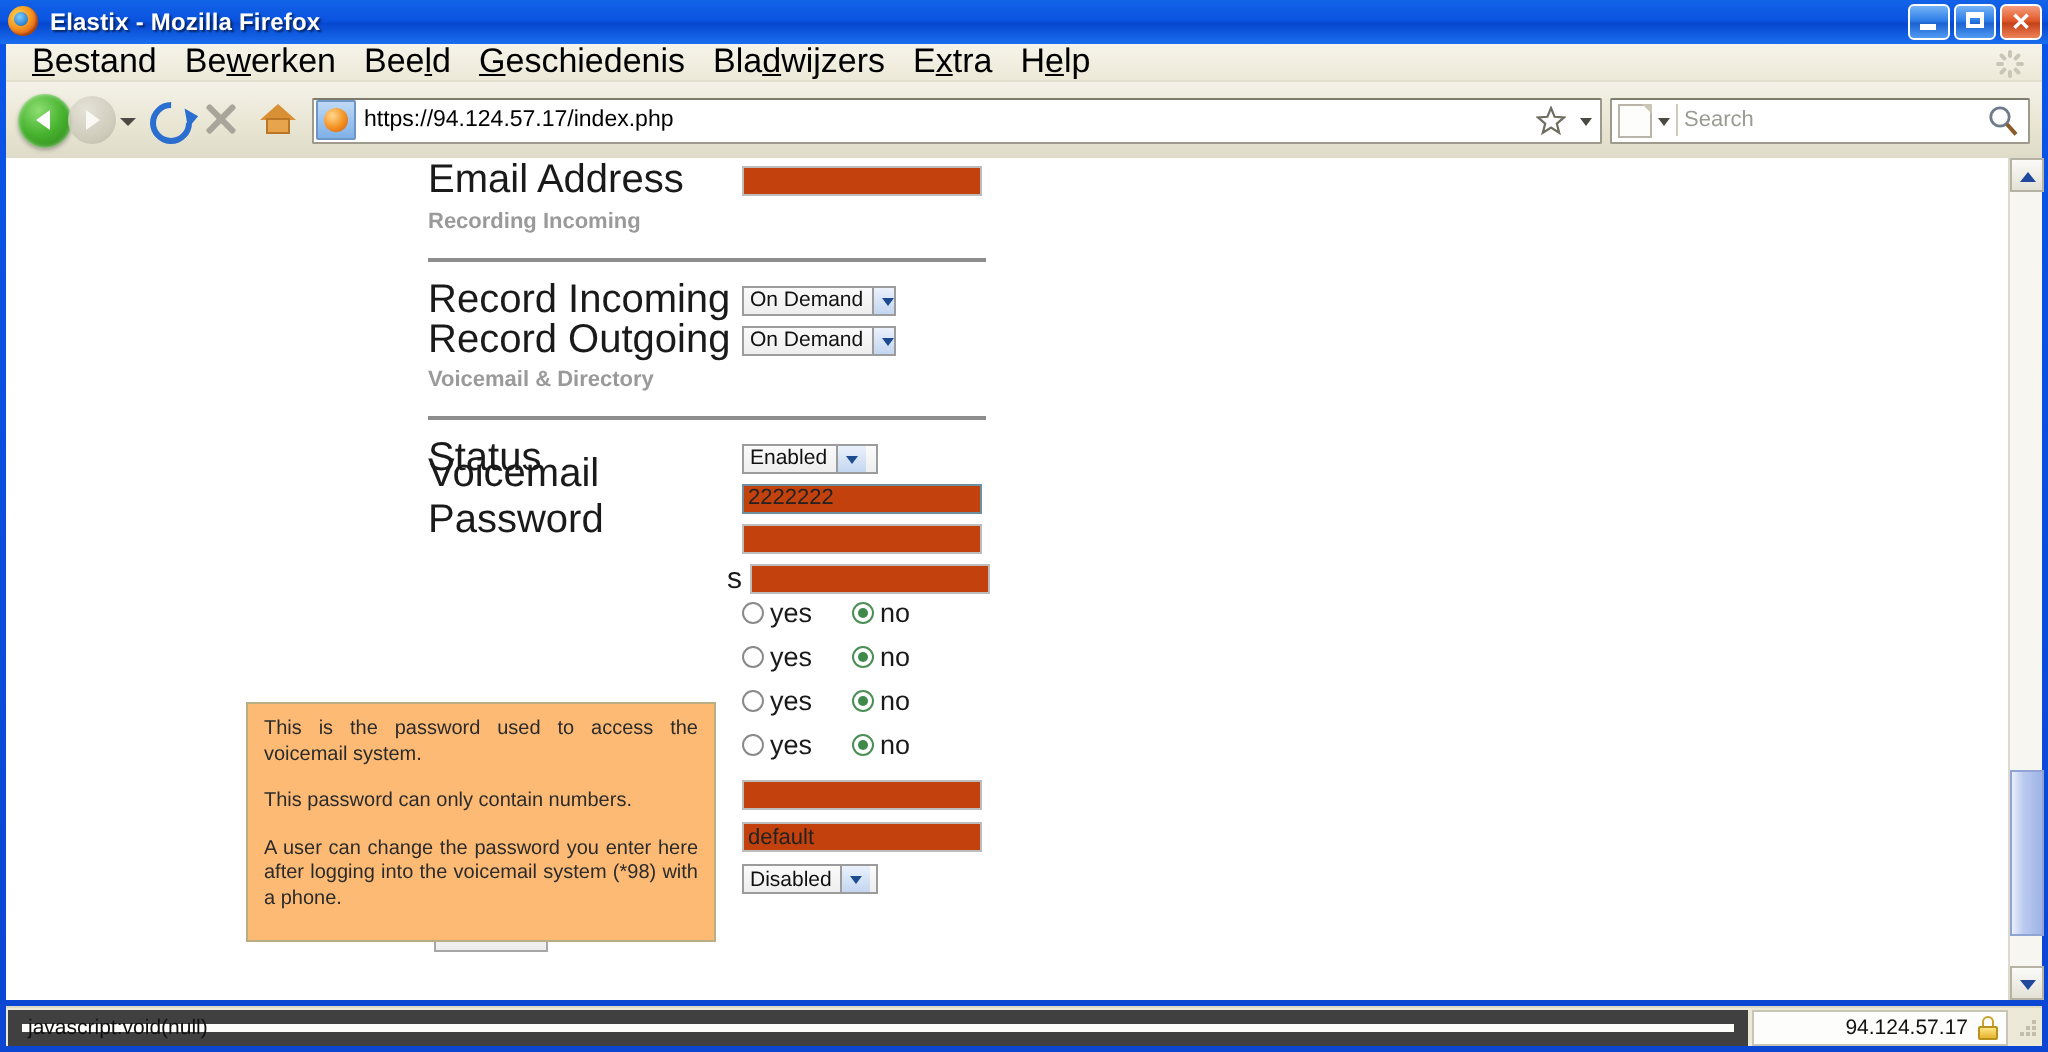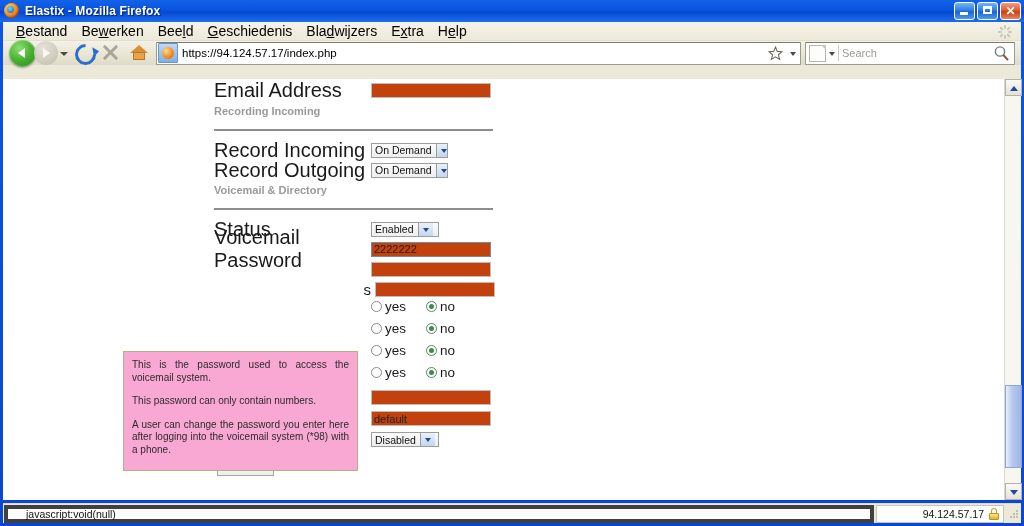--- a/index.html
+++ b/index.html
@@ -58,32 +58,32 @@
   .chrome{
     position:absolute;left:3px;top:22px;width:1018px;height:57px;
     background:#ece9d8;box-sizing:border-box;
   }
   .menubar{
     height:18px;display:flex;align-items:center;padding-left:6px;
     background:linear-gradient(180deg,#f6f4ea 0%,#ece9d8 100%);
     border-bottom:1px solid #e2dfcf;
   }
   .menu-item{
-    font-size:14px;color:#000;padding:1px 7px;white-space:nowrap;cursor:default;
+    font-size:17px;color:#000;padding:1px 7px;white-space:nowrap;cursor:default;
   }
   .menu-item u{text-decoration:underline;}
   .throbber{
     position:absolute;right:8px;top:2px;width:16px;height:16px;
   }
   .throbber i{
     position:absolute;left:7px;top:1px;width:2px;height:4px;background:#c9c6b5;border-radius:1px;
     transform-origin:1px 7px;
   }
   .navbar{
-    height:24px;display:flex;align-items:center;padding:0 6px;
+    height:38px;display:flex;align-items:center;padding:0 6px;
     background:linear-gradient(180deg,#f4f2e8 0%,#e9e6d4 55%,#dedbc8 100%);
     box-sizing:border-box;
   }
   .nav-back{
     width:27px;height:27px;border-radius:50%;flex:0 0 auto;
     background:radial-gradient(circle at 38% 30%,#8ede72 0%,#47b32f 48%,#2b7f18 100%);
     box-shadow:inset 0 0 2px rgba(255,255,255,.8),0 1px 2px rgba(0,0,0,.3);
     position:relative;
   }
   .nav-back:after{
@@ -225,21 +225,21 @@
     margin-top:6px;margin-left:3px;display:inline-block;
     font-size:12px;font-family:"Liberation Sans",sans-serif;color:#111;
     padding:2px 9px;border:1px solid #a6a6a6;
     background:linear-gradient(180deg,#fcfcfc 0%,#ededed 100%);
     box-sizing:border-box;
   }
 
   
   .tooltip{
     position:absolute;left:120px;top:272px;width:235px;height:120px;
-    background:#f9a8d4;border:1px solid #b9ad83;box-sizing:border-box;
+    background:#fdba74;border:1px solid #b9ad83;box-sizing:border-box;
     padding:7px 8px 0 8px;z-index:20;
   }
   .tt-p{
     font-size:10px;color:#2b2b2b;line-height:12.5px;text-align:justify;
     font-family:"Liberation Sans",sans-serif;margin:0 0 11px 0;
   }
   .tt-p:last-child{margin-bottom:0;}
 
   
   .vscroll{
@@ -265,22 +265,22 @@
   }
 
   
   .statusbar{
     position:absolute;left:3px;bottom:3px;width:1018px;height:20px;
     background:#ece9d8;display:flex;align-items:center;box-sizing:border-box;
     border-top:1px solid #dcd9c8;
   }
   .sb-left{
     flex:1 1 auto;height:18px;margin:0 2px 0 1px;
-    background:#fdfdfb;border:4px solid #404040;box-sizing:border-box;
-    display:flex;align-items:center;padding-left:18px;
+    background:#fdfdfb;border:7px solid #404040;box-sizing:border-box;
+    display:flex;align-items:center;padding-left:3px;
   }
   .sb-text{font-size:10.5px;color:#111;}
   .sb-right{
     width:128px;height:18px;flex:0 0 auto;margin-right:1px;
     background:#fdfdfb;border:1px solid #c8c5b6;box-sizing:border-box;
     display:flex;align-items:center;justify-content:flex-end;padding-right:4px;gap:5px;
   }
   .sb-ip{font-size:10.5px;color:#111;}
   .lock{
     width:10px;height:12px;position:relative;flex:0 0 auto;

